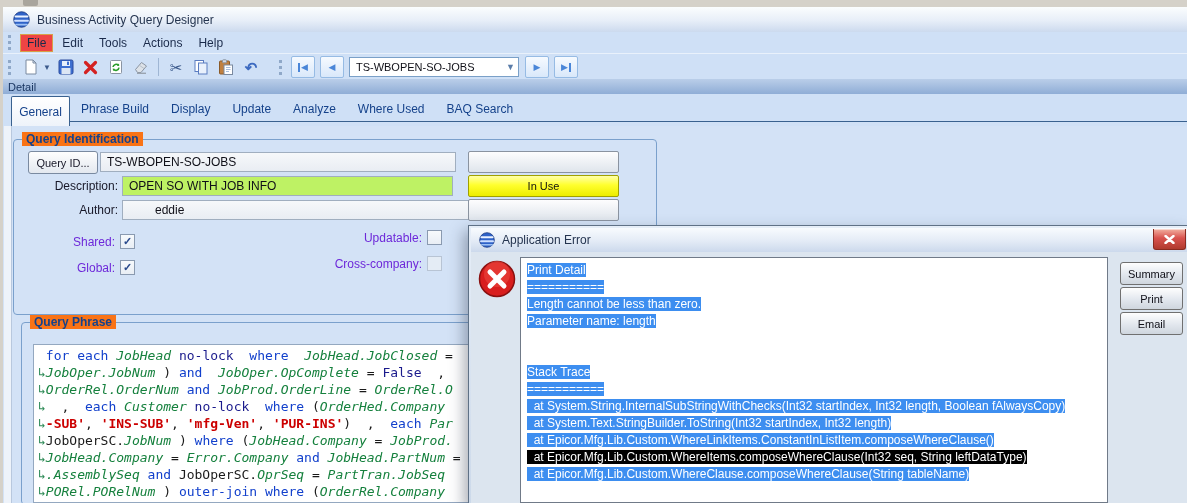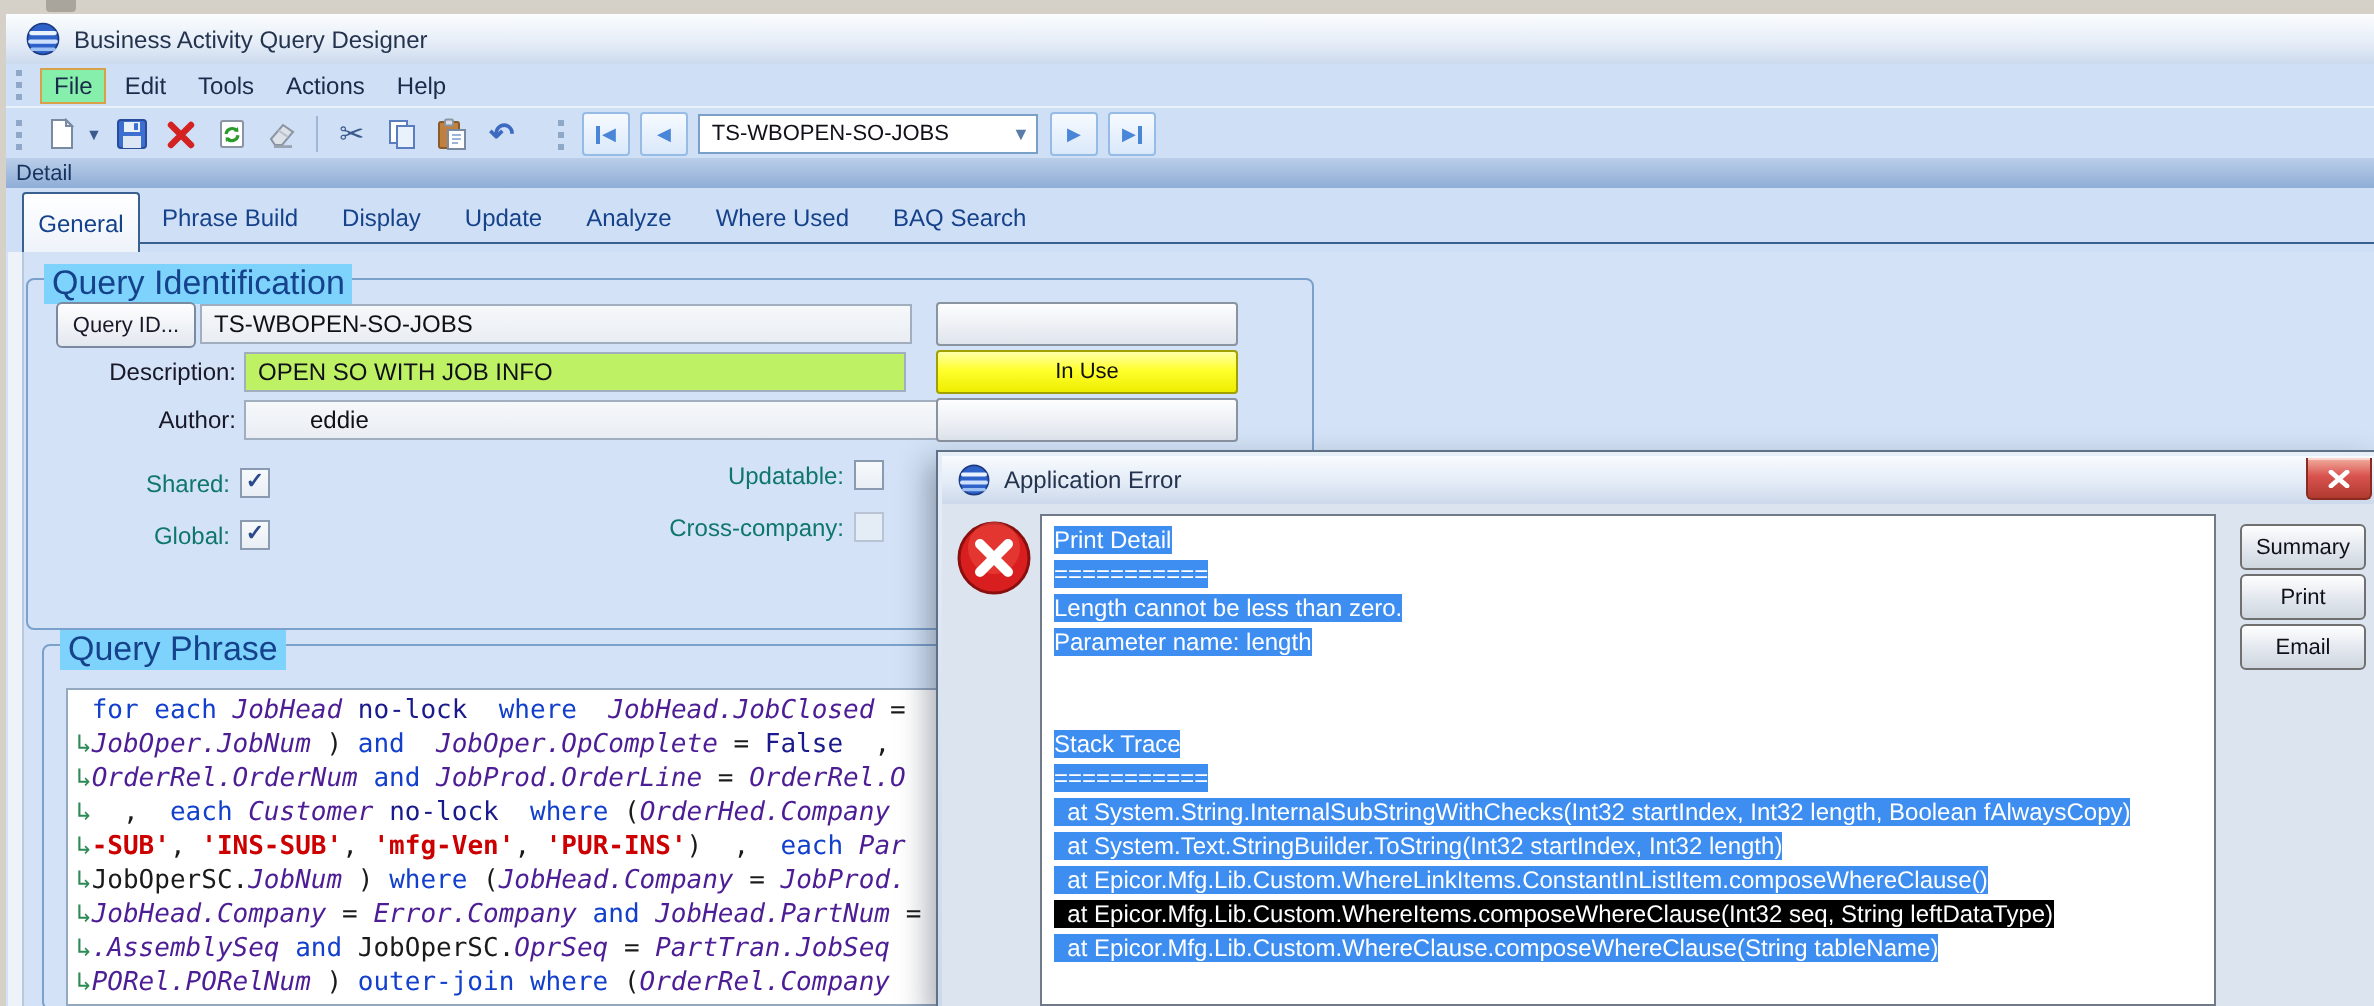--- a/index.html
+++ b/index.html
@@ -12,21 +12,21 @@
   .abs{position:absolute;}
 
   
   #app-window{left:3px;top:7px;width:1184px;height:496px;border-left:1px solid #8899b0;border-top:1px solid #8a9cb6;background:#cfe0f6;}
   #titlebar{left:3px;top:7px;width:1184px;height:25px;background:linear-gradient(#fbfdfe,#e7eef8 55%,#ccdaee);border-bottom:1px solid #bccadd;display:flex;align-items:center;}
   #titlebar .t-icon{margin-left:10px;width:17px;height:17px;}
   #titlebar .t-text{margin-left:7px;font-size:12px;color:#24344f;}
   #menubar{left:3px;top:32px;width:1184px;height:21px;background:#cfe0f6;display:flex;align-items:center;}
   .grip{width:3px;height:15px;margin-left:5px;margin-right:6px;border-left:3px dotted #8fa8c8;}
   .menu-item{font-size:12px;color:#1a2a4a;padding:2px 7px;margin-right:2px;}
-  .menu-item.active{background:#86efac;border:1px solid #d8a048;padding:1px 6px;}
+  .menu-item.active{background:#ef4444;border:1px solid #d8a048;padding:1px 6px;}
   #toolbar{left:3px;top:53px;width:1184px;height:26px;background:#cfe0f6;border-top:1px solid #e9f1fb;display:flex;align-items:center;}
   .tool-btn{width:22px;height:22px;display:flex;align-items:center;justify-content:center;margin-right:3px;}
   .tool-glyph{font-size:15px;line-height:15px;}
   .tb-sep{width:1px;height:18px;background:#9fb6d4;margin:0 6px 0 3px;}
   .nav-btn{width:22px;height:20px;border:1px solid #96bbe4;border-radius:2px;background:linear-gradient(#f6faff,#d9e8fa);display:flex;align-items:center;justify-content:center;margin-right:5px;color:#4a86d8;font-size:9px;}
   .nav-bar{width:2px;height:9px;background:#4a86d8;}
   #record-combo{width:168px;height:18px;background:#fff;border:1px solid #7aa0c8;display:flex;align-items:center;margin-right:6px;}
   #record-combo .combo-text{flex:1;font-size:11px;color:#101018;padding-left:6px;white-space:nowrap;overflow:hidden;}
   #record-combo .combo-caret{width:15px;color:#5a7ca8;font-size:9px;text-align:center;}
   #detail-strip{left:3px;top:79px;width:1184px;height:15px;background:linear-gradient(#bacee9,#8fadd6);display:flex;align-items:center;}
@@ -37,56 +37,56 @@
   #tab-underline{left:67px;top:121px;width:1120px;height:1px;background:#39618f;}
   #active-tab{left:11px;top:96px;width:57px;height:29px;background:linear-gradient(#ffffff,#eef3fa);border:1px solid #39618f;border-bottom:none;border-radius:2px 2px 0 0;display:flex;align-items:center;justify-content:center;font-size:12px;color:#15428b;}
   #inactive-tabs{left:70px;top:96px;height:26px;display:flex;}
   .tab-item{padding:6px 11px 0 11px;font-size:12px;color:#15428b;}
 
   
   #content{left:3px;top:126px;width:1184px;height:377px;background:#d3e2f6;}
   #left-groove{left:4px;top:126px;width:7px;height:377px;background:#eef3fa;border-right:1px solid #b8c8de;}
 
   .groupbox{border:1px solid #7aa0cc;border-radius:4px;}
-  .group-label{position:absolute;top:-8px;left:8px;background:#7dd3fc;padding:0 4px;font-size:17px;color:#15428b;white-space:nowrap;}
+  .group-label{position:absolute;top:-8px;left:8px;background:#f97316;padding:0 4px;font-size:12px;color:#15428b;white-space:nowrap;font-weight:bold;}
 
   #qi-box{left:13px;top:139px;width:642px;height:174px;}
   #qp-box{left:21px;top:322px;width:634px;height:181px;}
 
   .fld-label{font-size:12px;color:#181828;text-align:right;}
   .field{border:1px solid #a0aebf;font-size:12px;color:#101018;display:flex;align-items:center;padding-left:6px;white-space:nowrap;overflow:hidden;}
   .field.gray{background:linear-gradient(#f6f8fa,#e9edf3);}
   .field.white{background:#bef264;}
 
   #query-id-btn{left:28px;top:151px;width:68px;height:21px;background:linear-gradient(#fefefe,#e3e8ef);border:1px solid #7a8aa0;border-radius:3px;display:flex;align-items:center;justify-content:center;font-size:11px;color:#181828;}
   #query-id-field{left:100px;top:152px;width:348px;height:18px;}
   #desc-label{left:20px;top:179px;width:98px;}
   #desc-field{left:122px;top:176px;width:323px;height:18px;}
   #author-label{left:20px;top:203px;width:98px;}
   #author-field{left:122px;top:200px;width:323px;height:18px;padding-left:32px;}
 
   .cb-group{display:flex;align-items:center;justify-content:flex-end;gap:5px;}
-  .cb-label{font-size:12px;color:#0f766e;}
+  .cb-label{font-size:12px;color:#6d28d9;}
   .cb-box{width:13px;height:13px;border:1px solid #8a9ab0;background:linear-gradient(#f7fafc,#e9eef5);font-size:11px;line-height:12px;font-weight:bold;color:#2a4a8c;text-align:center;}
   .cb-box.disabled{border-color:#b8c4d4;background:#e4ecf5;color:#9fb0c6;}
   #cb-shared{left:20px;top:234px;width:115px;}
   #cb-updatable{left:329px;top:230px;width:113px;}
   #cb-global{left:20px;top:260px;width:115px;}
   #cb-crosscompany{left:318px;top:256px;width:124px;}
 
   .side-panel{left:468px;width:149px;height:20px;border:1px solid #8a93a0;border-radius:2px;background:linear-gradient(#fdfdfe,#dfe5ec);}
   #side-blank1{top:151px;}
   #in-use{top:175px;background:linear-gradient(#ffffa8,#ffff2e 45%,#eded00);border:1px solid #a0a000;display:flex;align-items:center;justify-content:center;font-size:11px;color:#101010;}
   #side-blank2{top:199px;}
 
   
   #code-area{left:33px;top:344px;width:612px;height:159px;background:#ffffff;border:1px solid #94a8c0;overflow:hidden;padding:2px 0 0 4px;box-sizing:border-box;}
   .code-line{font-family:"DejaVu Sans Mono","DejaVu Sans",monospace;font-size:13px;line-height:17px;white-space:pre;}
   .tk-kw{color:#1240cc;}
-  .tk-tbl{color:#4c1d95;font-style:italic;margin-top:20px;}
+  .tk-tbl{color:#15803d;font-style:italic;margin-top:20px;}
   .tk-str{color:#cc0000;font-weight:bold;}
   .tk-lit{color:#1a1a8c;}
   .tk-pl{color:#1a1a1a;}
   .tk-hook{color:#2e8b57;}
 
   
   #error-dialog{left:468px;top:225px;width:719px;height:278px;border:1px solid #5f7186;background:linear-gradient(#e6eef8,#ccd9ea);box-shadow:-4px 6px 14px rgba(40,50,70,.40);}
   #dlg-titlebar{left:471px;top:228px;width:716px;height:24px;background:linear-gradient(#f8fbfe,#e3ebf6 55%,#ccd9ec);border-bottom:1px solid #b2c1d6;display:flex;align-items:center;}
   #dlg-titlebar .t-icon{margin-left:8px;width:16px;height:16px;}
   #dlg-titlebar .t-text{margin-left:7px;font-size:12px;color:#24344f;}

